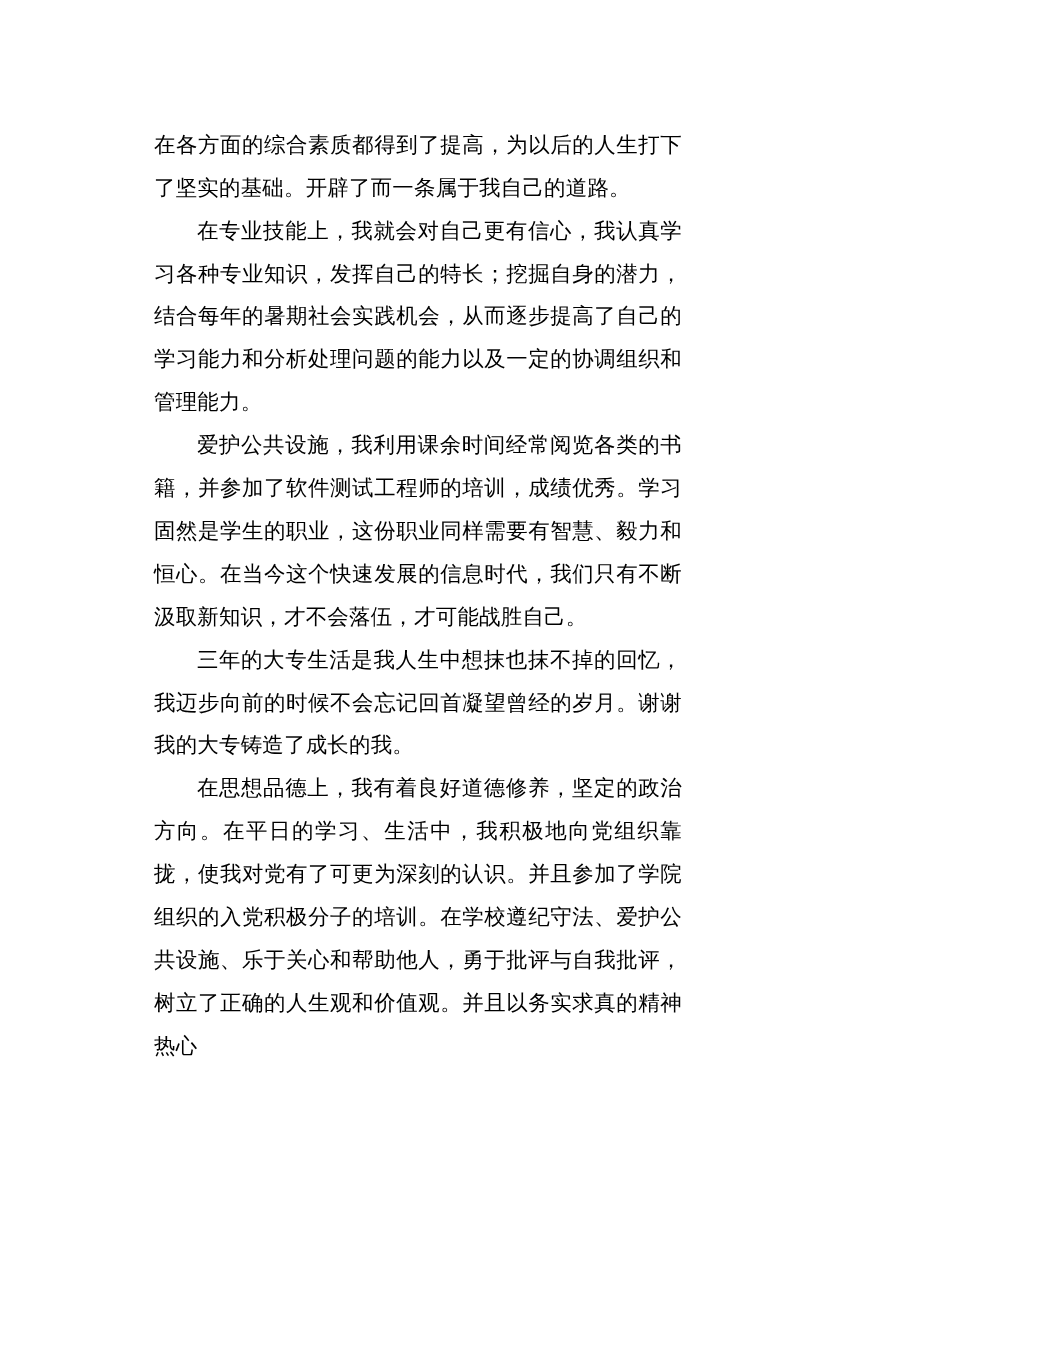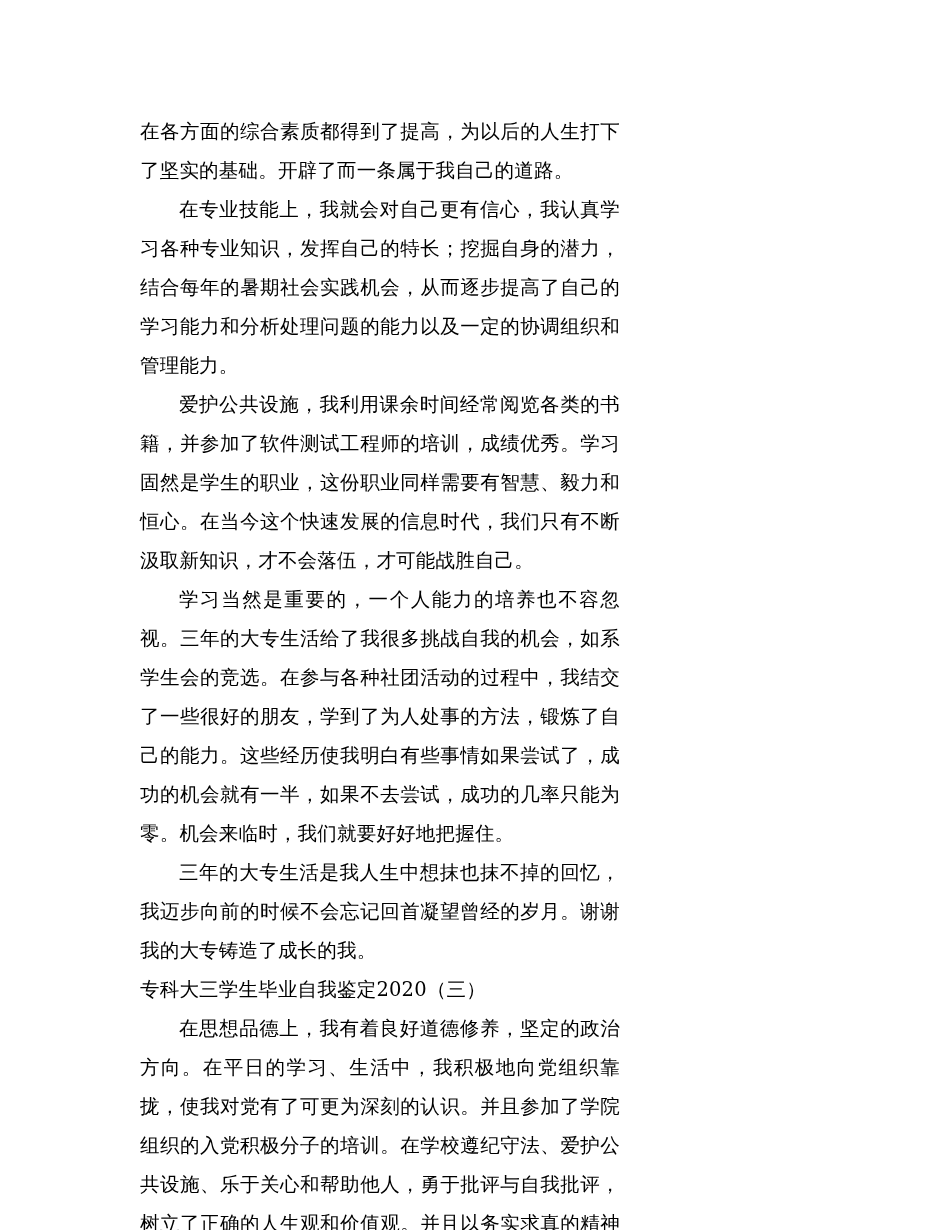--- a/index.html
+++ b/index.html
@@ -41,18 +41,16 @@
   }
 </style>
 </head>
 <body>
 
 <div class="page">
   <div class="doc-body">
     <p class="para">在各方面的综合素质都得到了提高，为以后的人生打下了坚实的基础。开辟了而一条属于我自己的道路。</p>
     <p class="para indent">在专业技能上，我就会对自己更有信心，我认真学习各种专业知识，发挥自己的特长；挖掘自身的潜力，结合每年的暑期社会实践机会，从而逐步提高了自己的学习能力和分析处理问题的能力以及一定的协调组织和管理能力。</p>
     <p class="para indent">爱护公共设施，我利用课余时间经常阅览各类的书籍，并参加了软件测试工程师的培训，成绩优秀。学习固然是学生的职业，这份职业同样需要有智慧、毅力和恒心。在当今这个快速发展的信息时代，我们只有不断汲取新知识，才不会落伍，才可能战胜自己。</p>
-    <p class="para indent">学习当然是重要的，一个人能力的培养也不容忽视。三年的大专生活给了我很多挑战自我的机会，如系学生会的竞选。在参与各种社团活动的过程中，我结交了一些很好的朋友，学到了为人处事的方法，锻炼了自己的能力。这些经历使我明白有些事情如果尝试了，成功的机会就有一半，如果不去尝试，成功的几率只能为零。机会来临时，我们就要好好地把握住。</p>
     <p class="para indent">三年的大专生活是我人生中想抹也抹不掉的回忆，我迈步向前的时候不会忘记回首凝望曾经的岁月。谢谢我的大专铸造了成长的我。</p>
-    <p class="heading">专科大三学生毕业自我鉴定2020（三）</p>
     <p class="para indent">在思想品德上，我有着良好道德修养，坚定的政治方向。在平日的学习、生活中，我积极地向党组织靠拢，使我对党有了可更为深刻的认识。并且参加了学院组织的入党积极分子的培训。在学校遵纪守法、爱护公共设施、乐于关心和帮助他人，勇于批评与自我批评，树立了正确的人生观和价值观。并且以务实求真的精神热心</p>
   </div>
 </div>
 
 </body></html>

